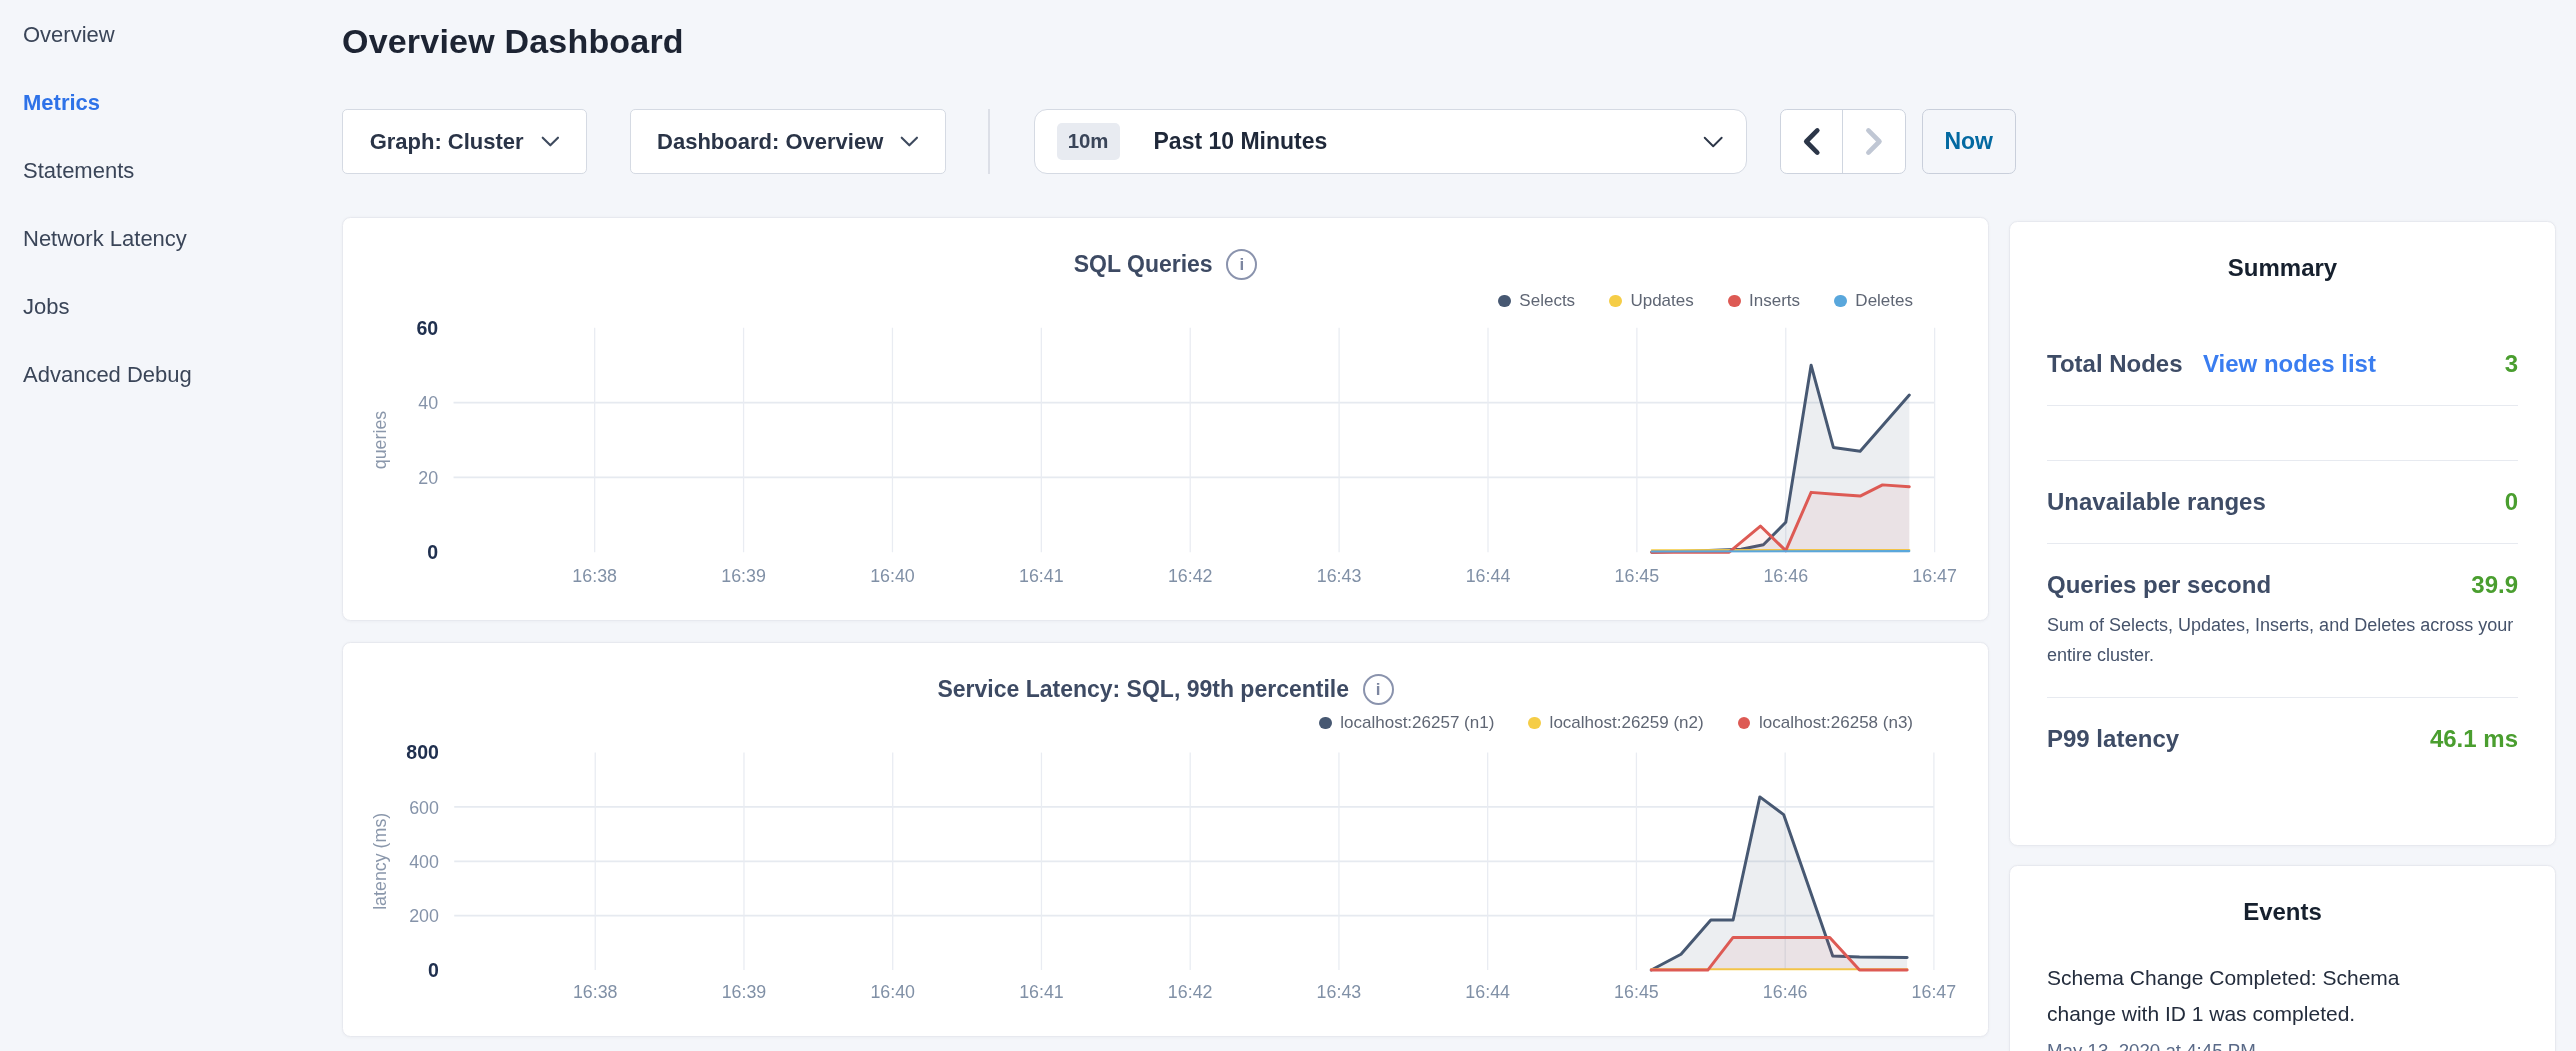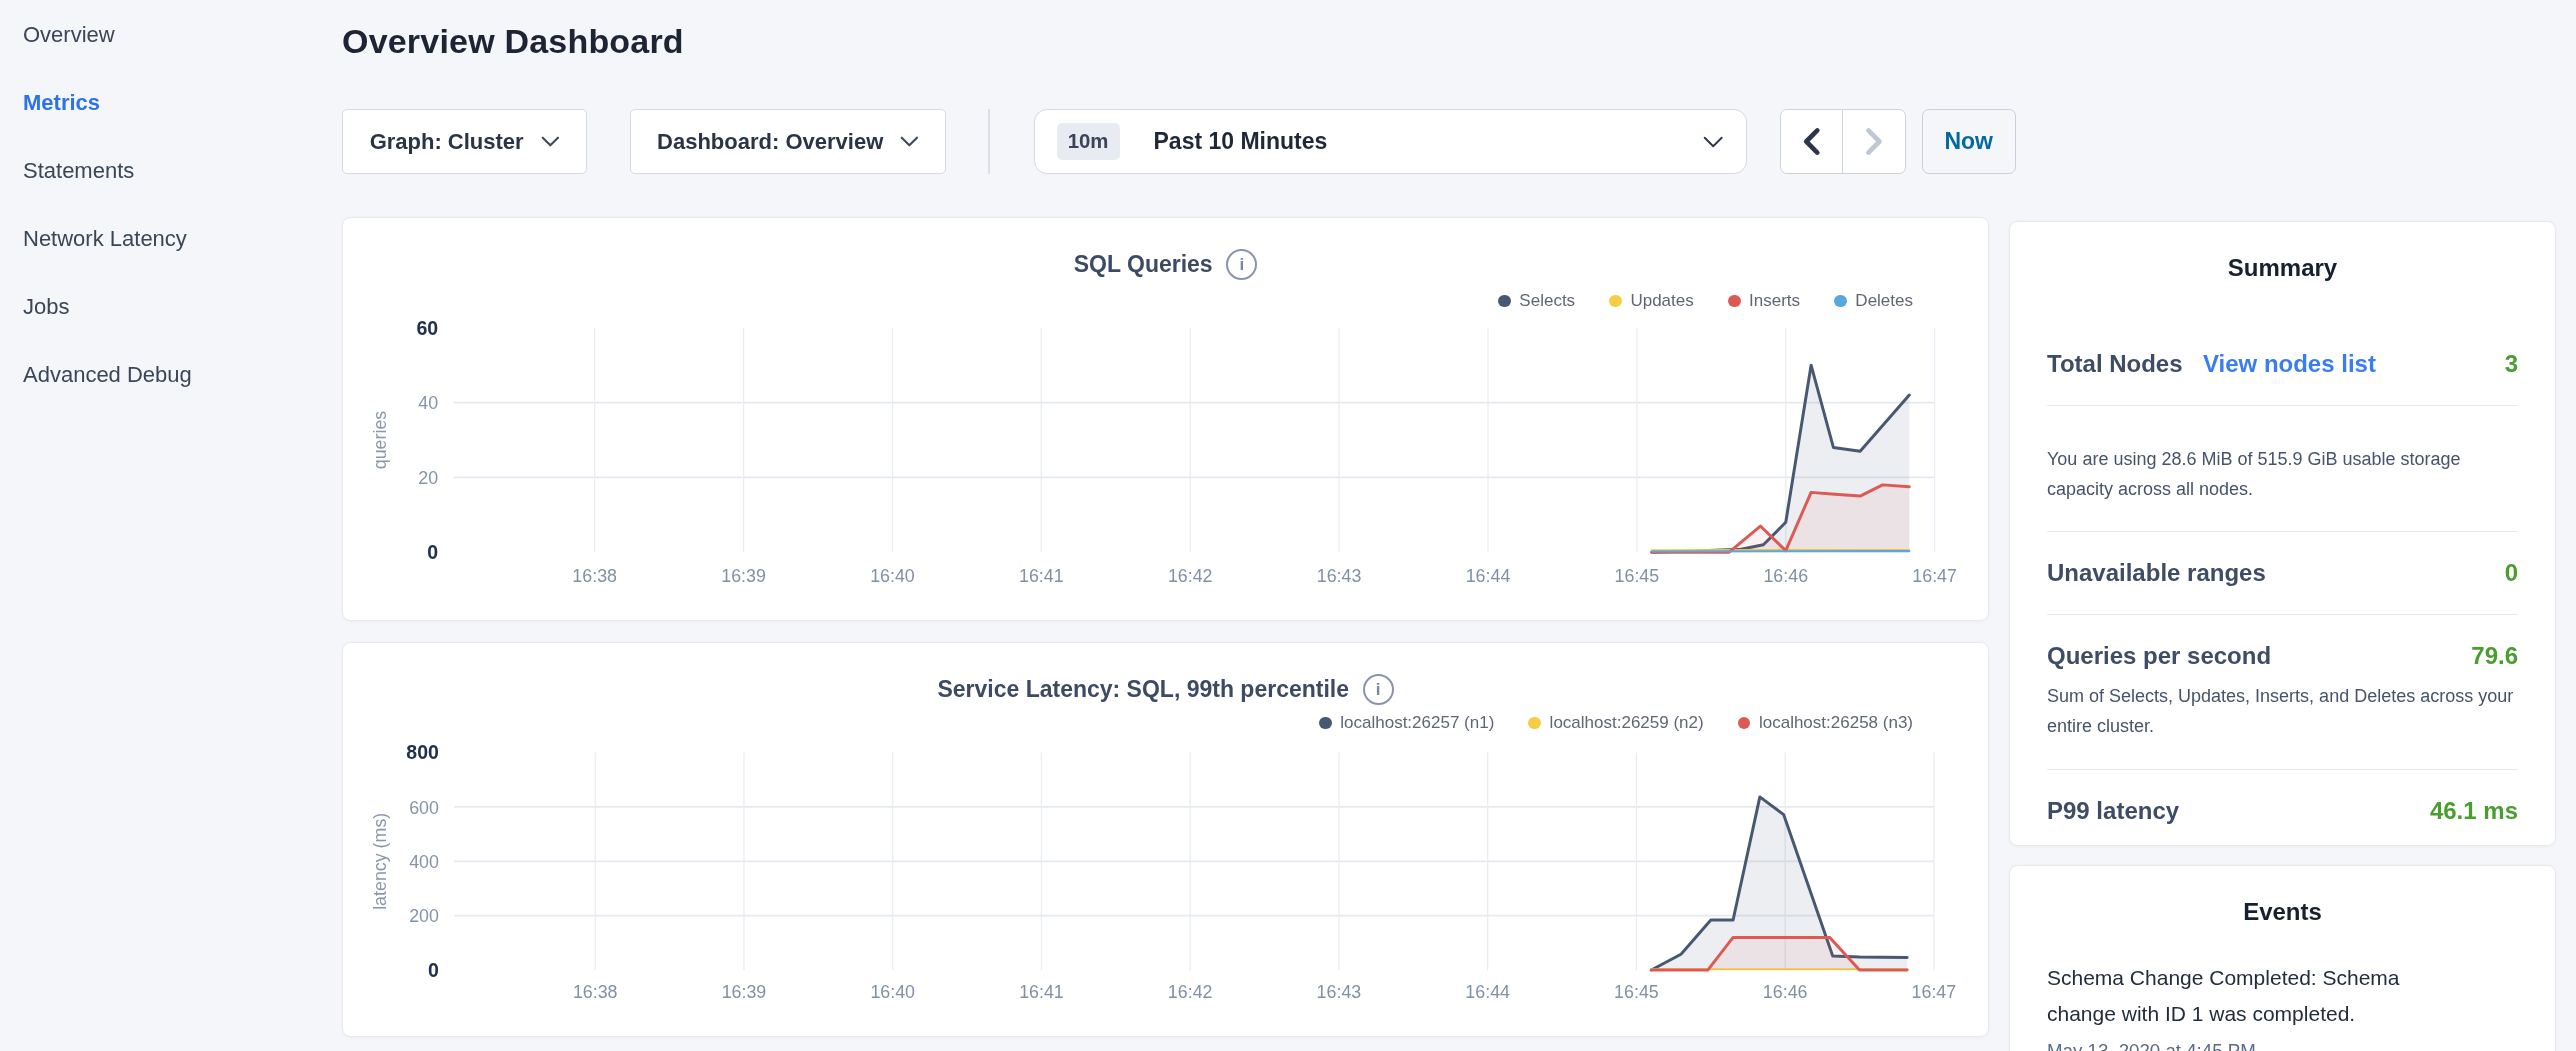--- a/index.html
+++ b/index.html
@@ -263,32 +263,31 @@
     <div class="card-title">Summary</div>
     <div class="summary-rows">
       <div class="srow">
         <div class="srow-top">
           <span class="srow-label">Total Nodes</span>
           <span class="srow-link" style="color: rgb(58, 125, 240);">View nodes list</span>
           <span class="srow-value" style="color: rgb(74, 158, 47);">3</span>
         </div>
       </div>
       <div class="srow">
-        <div class="srow-desc">You are using 28.6 MiB of 515.9 GiB usable storage capacity across all nodes.</div>
       </div>
       <div class="srow">
         <div class="srow-top">
           <span class="srow-label">Unavailable ranges</span>
           <span class="srow-value" style="color: rgb(74, 158, 47);">0</span>
         </div>
       </div>
       <div class="srow">
         <div class="srow-top">
           <span class="srow-label">Queries per second</span>
-          <span class="srow-value" style="color: rgb(74, 158, 47);">79.6</span>
+          <span class="srow-value" style="color: rgb(74, 158, 47);">39.9</span>
         </div>
         <div class="srow-desc">Sum of Selects, Updates, Inserts, and Deletes across your entire cluster.</div>
       </div>
       <div class="srow">
         <div class="srow-top">
           <span class="srow-label">P99 latency</span>
           <span class="srow-value" style="color: rgb(74, 158, 47);">46.1 ms</span>
         </div>
       </div>
     </div>

